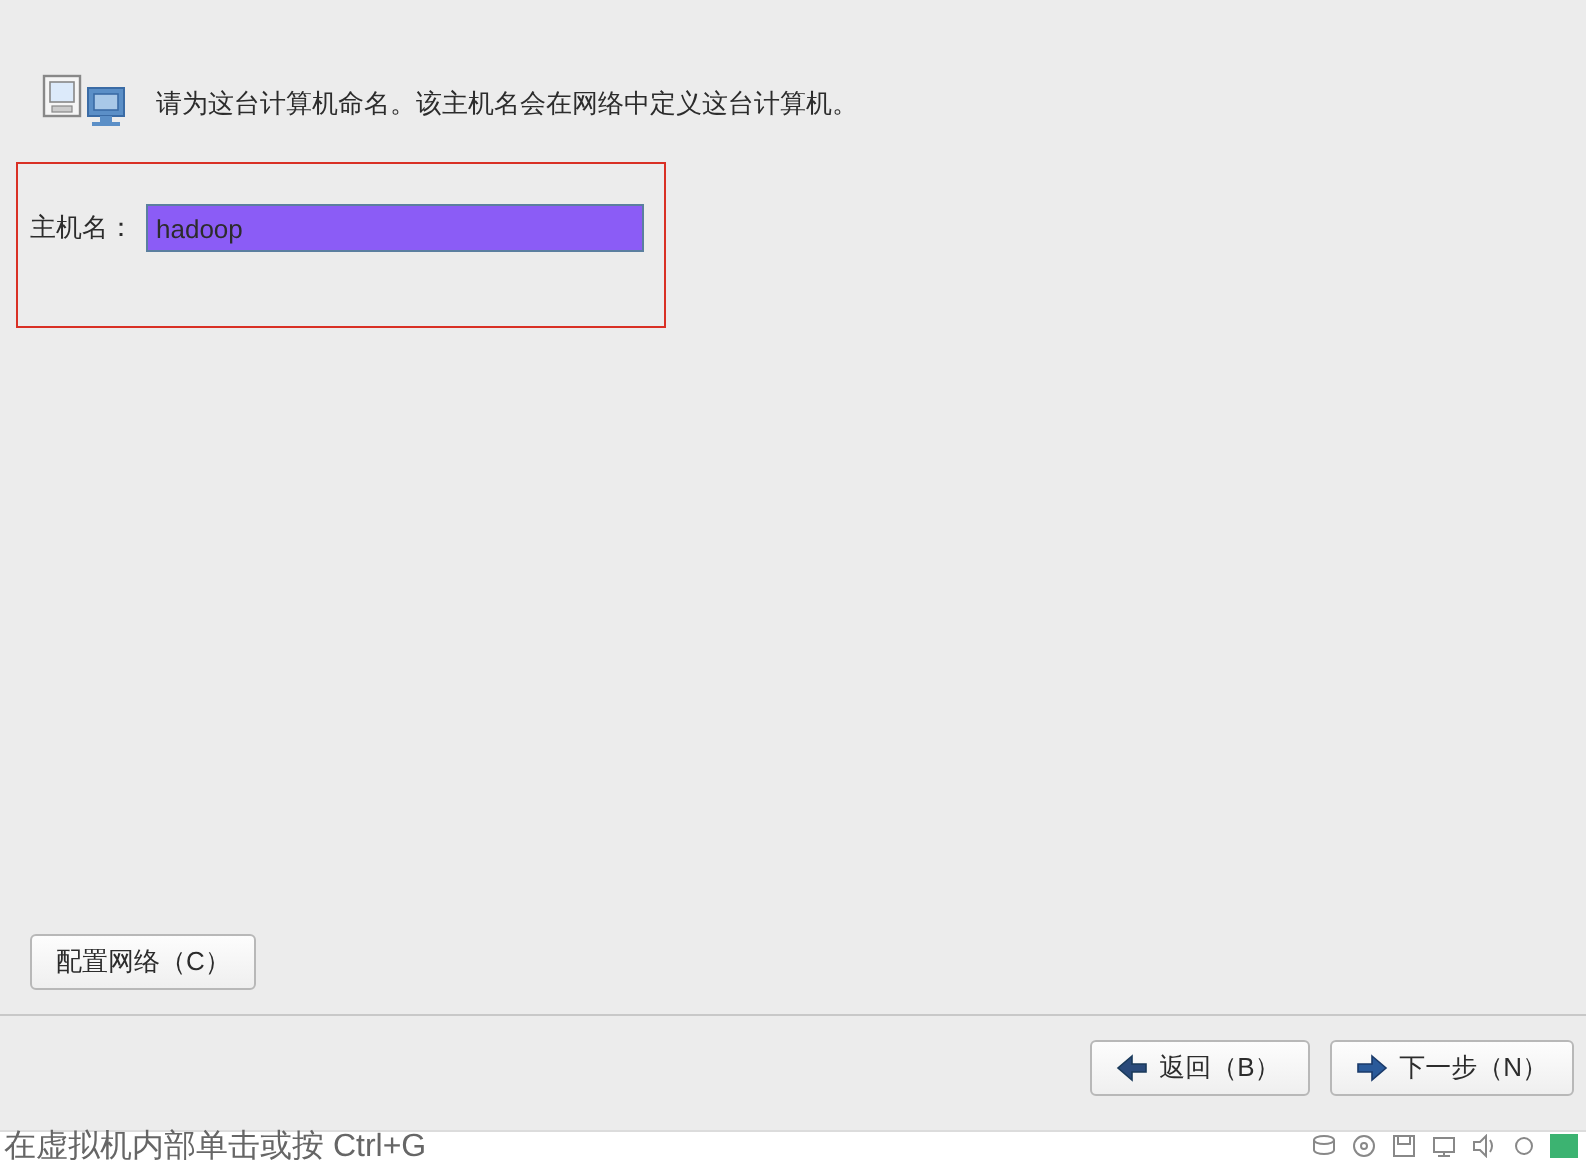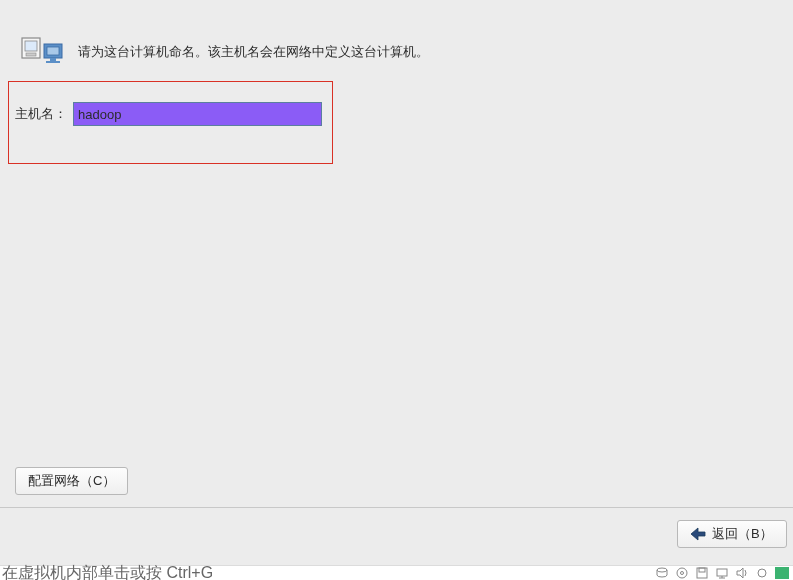--- a/index.html
+++ b/index.html
@@ -173,20 +173,28 @@
 
 <div class="bottom-buttons">
   <button class="nav-button">
     <span class="arrow-left-icon">
       <svg viewBox="0 0 16 14">
         <path d="M 8 1 L 1 7 L 8 13 L 8 9 L 15 9 L 15 5 L 8 5 Z" fill="#2a4a7a" stroke="#1a3a5a" stroke-width="0.8"></path>
       </svg>
     </span>
     <span>返回（B）</span>
   </button>
+  <button class="nav-button">
+    <span class="arrow-right-icon">
+      <svg viewBox="0 0 16 14">
+        <path d="M 8 1 L 15 7 L 8 13 L 8 9 L 1 9 L 1 5 L 8 5 Z" fill="#2a5a9a" stroke="#1a3a6a" stroke-width="0.8"></path>
+      </svg>
+    </span>
+    <span>下一步（N）</span>
+  </button>
 </div>
 
 <div class="footer-bar-white">
   <span class="footer-text">在虚拟机内部单击或按 Ctrl+G</span>
   <div class="footer-icons">
     <span class="footer-icon">
       <svg viewBox="0 0 14 12">
           <ellipse cx="7" cy="3" rx="5" ry="2" fill="none" stroke="#888"></ellipse>
           <path d="M2 3 v5 a5 2 0 0 0 10 0 v-5" fill="none" stroke="#888"></path>
         </svg>

